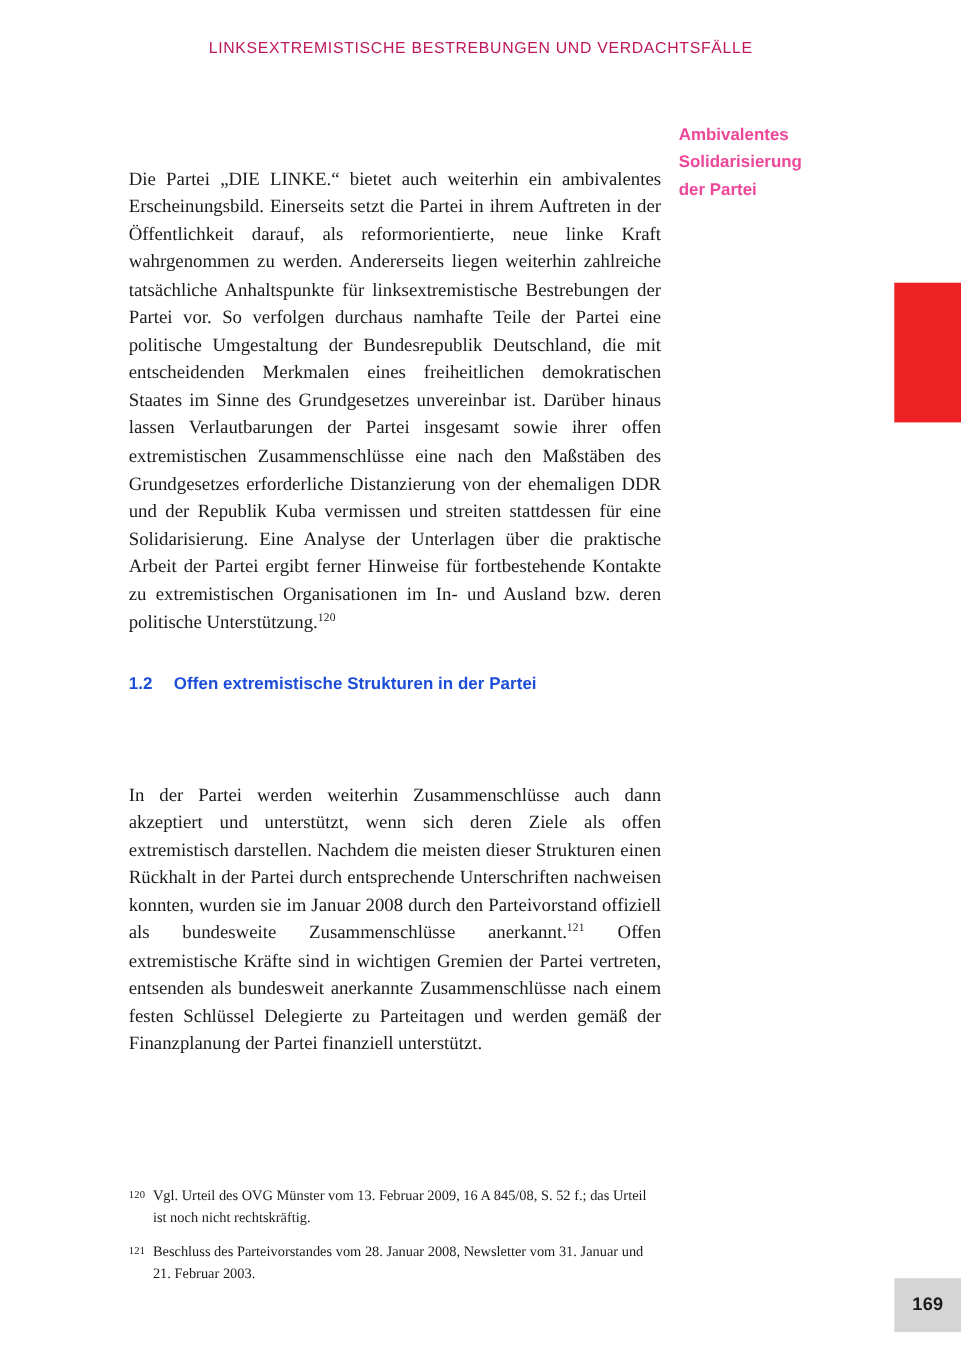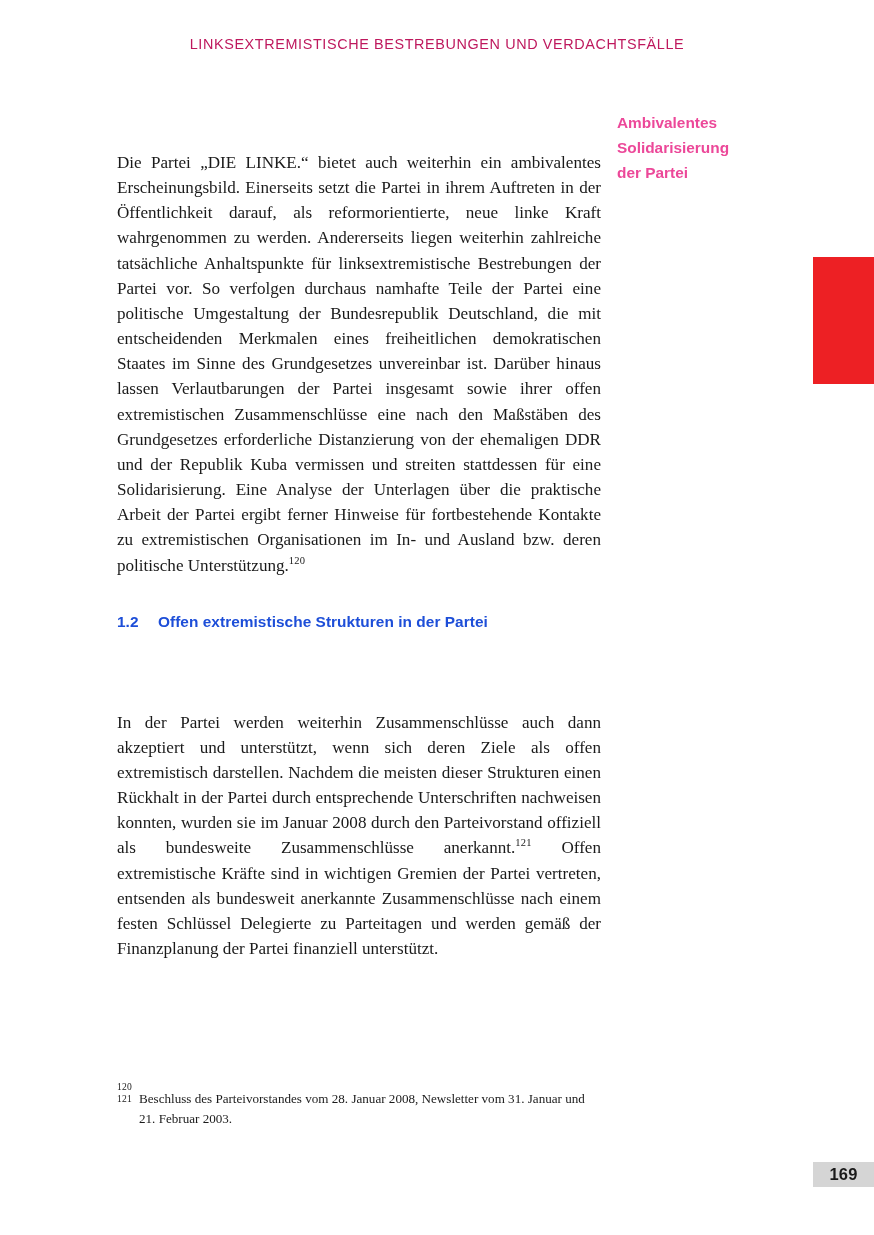--- a/index.html
+++ b/index.html
@@ -41,21 +41,21 @@
     height: 127px;
     background: #ed2024;
   }
 
   
   .page-number-chip {
     position: absolute;
     left: 813px;
     right: 0;
     top: 1162px;
-    height: 25px;
+    height: 49px;
     background: #d5d5d5;
     display: flex;
     align-items: center;
     justify-content: center;
     font-family: "Liberation Sans", sans-serif;
     font-size: 16.5px;
     font-weight: 700;
     color: #1a1a1a;
     letter-spacing: 0.2px;
   }
@@ -162,20 +162,21 @@
 
 <div class="margin-note">
   <div>Ambivalentes</div>
   <div>Solidarisierung</div>
   <div>der Partei</div>
 </div>
 
 <div class="footnotes">
   <div class="footnote-item">
     <span class="fn-num">120</span>
+    <span>Vgl. Urteil des OVG Münster vom 13. Februar 2009, 16 A 845/08, S. 52 f.; das Urteil ist noch nicht rechtskräftig.</span>
   </div>
   <div class="footnote-item">
     <span class="fn-num">121</span>
     <span>Beschluss des Parteivorstandes vom 28. Januar 2008, Newsletter vom 31. Januar und 21. Februar 2003.</span>
   </div>
 </div>
 
 <div class="page-number-chip">169</div>
 
 </body></html>

